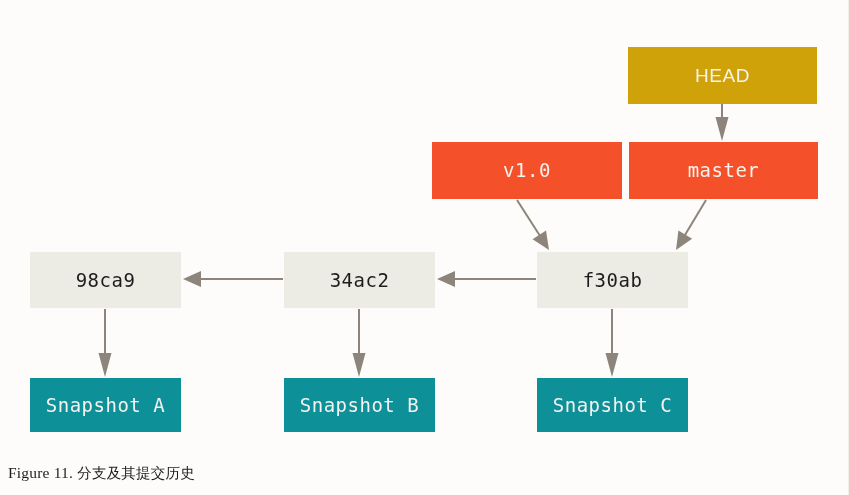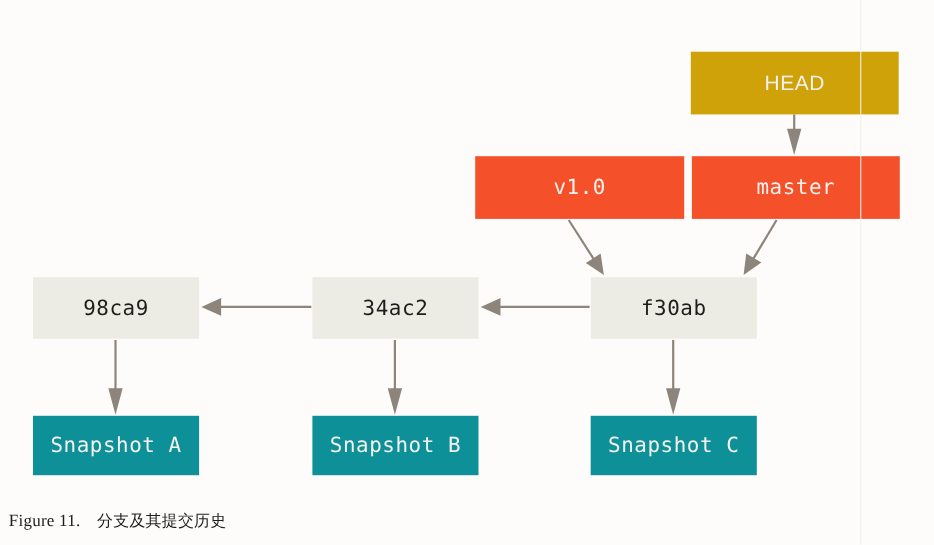--- a/index.html
+++ b/index.html
@@ -11,21 +11,21 @@
     height: 495px;
     background: #fdfcfa;
     font-family: "Liberation Sans", sans-serif;
     overflow: hidden;
     position: relative;
   }
   #figure-root {
     position: absolute;
     left: 0;
     top: 0;
-    width: 783px;
+    width: 849px;
     height: 495px;
   }
   #diagram-svg {
     position: absolute;
     left: 0;
     top: 0;
     display: block;
   }
   .node-label {
     font-family: "DejaVu Sans Mono", "Liberation Mono", monospace;
@@ -62,21 +62,20 @@
     color: #1d1d1b;
     white-space: nowrap;
     letter-spacing: 0.2px;
   }
   .caption-label {
     font-family: Liberation Serif, serif;
   }
   .caption-text {
     font-family: "DejaVu Sans", "Liberation Sans", sans-serif;
     font-size: 14.5px;
-    margin-left: 11px;
   }
   .edge-border-right {
     position: absolute;
     right: 0;
     top: 0;
     width: 1px;
     height: 495px;
     background: #f2efe9;
   }
 </style>

